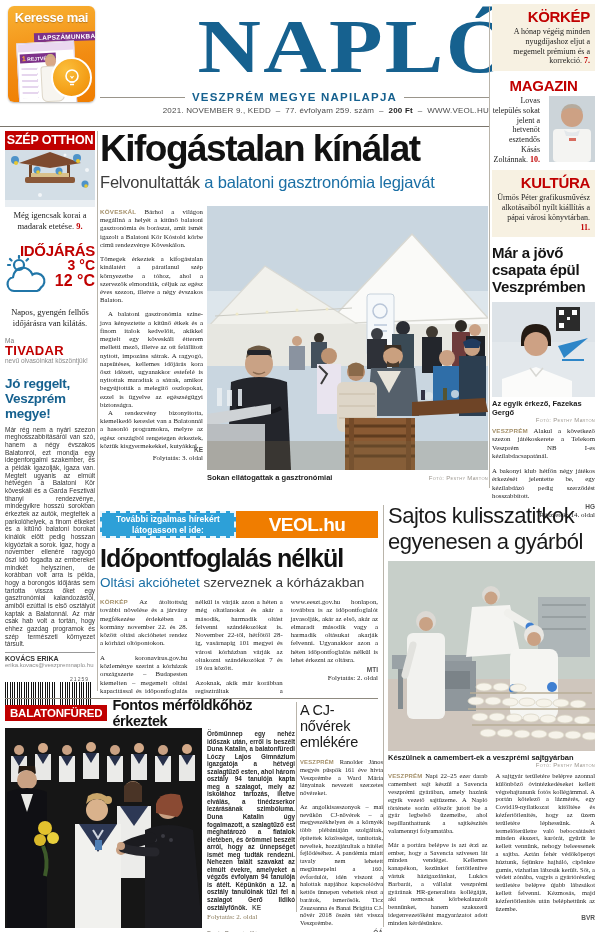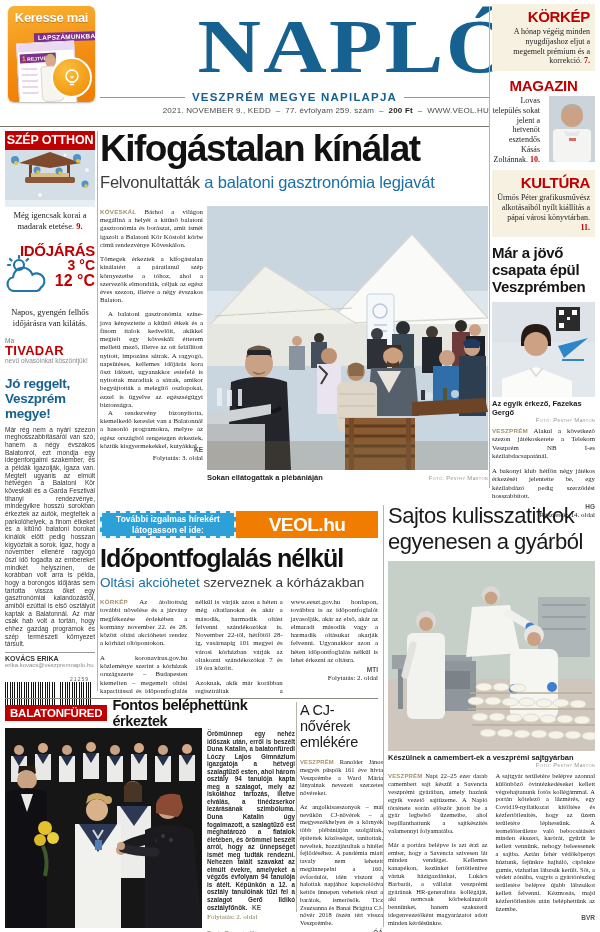--- a/index.html
+++ b/index.html
@@ -381,21 +381,21 @@
 
         <polygon points="0,208 64,198 64,208 0,220" fill="#cfd3d6"></polygon>
         <rect x="0" y="218" width="58" height="46" fill="#b9bdc0"></rect>
         <rect x="10" y="182" width="5" height="18" fill="#e9eef2" opacity=".9"></rect>
           <rect x="20" y="184" width="5" height="16" fill="#e9eef2" opacity=".9"></rect>
         <rect x="31" y="183" width="4" height="17" fill="#dfe6ea" opacity=".9"></rect>
         <rect x="0" y="235" width="281" height="29" fill="#7a6a48" opacity=".25"></rect>
       </svg>
     </div>
     <div class="main-caprow">
-      <span class="caption">Sokan ellátogattak a plébániáján</span>
+      <span class="caption">Sokan ellátogattak a gasztronómiai</span>
       <span class="credit">Fotó: Pesthy Márton</span>
     </div>
   </div>
 
   <div class="abs veol">
     <div class="veol-blue">További izgalmas hírekért látogasson el ide:</div>
     <div class="veol-orange">VEOL.hu</div>
   </div>
 
   <div class="abs vax">
@@ -481,21 +481,21 @@
       <div class="sig">BVR</div>
 
     </div>
   </div>
   <div class="divider-v" style="left:383px;top:505px;height:422px;"></div>
 
   <div class="divider-h" style="left:5px;top:698px;width:373px;"></div>
   <div class="abs bfured">
     <div class="bf-band">
       <span class="bf-badge">BALATONFÜRED</span>
-      <span class="bf-head">Fontos beléphettünk érkeztek</span>
+      <span class="bf-head">Fontos mérföldkőhöz érkeztek</span>
     </div>
     <div class="photo bf-photo">
       <svg width="197" height="200" viewBox="0 0 197 200">
         <rect width="197" height="200" fill="#161616"></rect>
         <g>
           <circle cx="14" cy="22" r="5" fill="#c9a183"></circle>
             <rect x="6" y="28" width="16" height="26" fill="#e8e8e6"></rect>
             <polygon points="8,28 20,28 14,38" fill="#27304a"></polygon>
           <circle cx="38" cy="20" r="5" fill="#d3a988"></circle>
             <rect x="30" y="26" width="16" height="26" fill="#e8e8e6"></rect>

